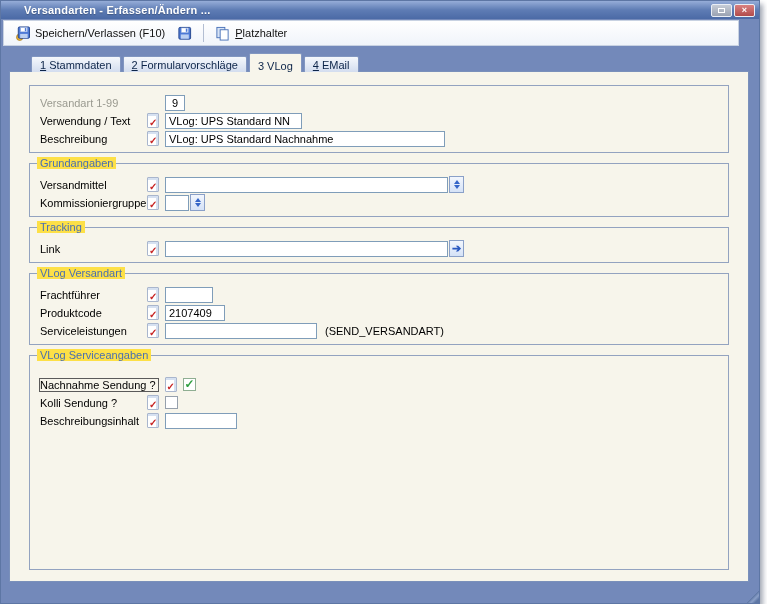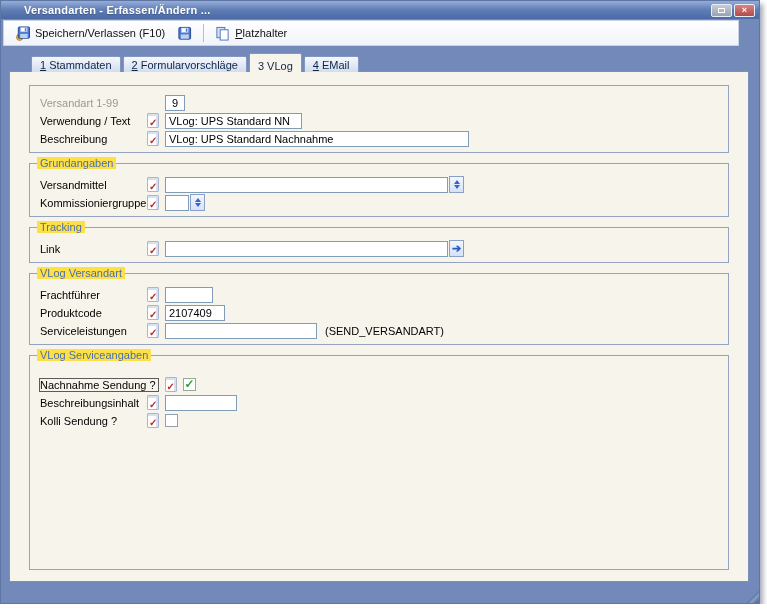--- a/index.html
+++ b/index.html
@@ -174,21 +174,21 @@
         <span class="icon-slot">
             <span class="vbtn"></span>
           </span>
         <input class="ti" style="width: 137px;" value="VLog: UPS Standard NN">
       </div>
       <div class="frow" style="margin-bottom:0">
         <span class="flabel">Beschreibung</span>
         <span class="icon-slot">
             <span class="vbtn"></span>
           </span>
-        <input class="ti" style="width: 304px;" value="VLog: UPS Standard Nachnahme">
+        <input class="ti" style="width: 280px;" value="VLog: UPS Standard Nachnahme">
       </div>
     </div>
 
     <div class="fieldset withlegend">
       <span class="legend">Grundangaben</span>
       <div class="frow">
         <span class="flabel">Versandmittel</span>
         <span class="icon-slot">
             <span class="vbtn"></span>
           </span>
@@ -256,31 +256,31 @@
       <div style="height:8px"></div>
       <div class="frow">
         <span class="flabel focused">Nachnahme Sendung ?</span>
         <span class="flabel-spacer" style="width:9px"></span>
         <span class="icon-slot">
             <span class="vbtn"></span>
           </span>
         <span class="cb checked"></span>
       </div>
       <div class="frow">
+        <span class="flabel">Kolli Sendung ?</span>
+        <span class="icon-slot">
+            <span class="vbtn"></span>
+          </span>
+        <span class="cb"></span>
+      </div>
+      <div class="frow">
         <span class="flabel">Beschreibungsinhalt</span>
         <span class="icon-slot">
             <span class="vbtn"></span>
           </span>
         <input class="ti" style="width: 72px;" value="">
-      </div>
-      <div class="frow">
-        <span class="flabel">Kolli Sendung ?</span>
-        <span class="icon-slot">
-            <span class="vbtn"></span>
-          </span>
-        <span class="cb"></span>
       </div>
     </div>
 
   </div>
 
   <div class="grip"></div>
 </div>
 
 </body></html>

